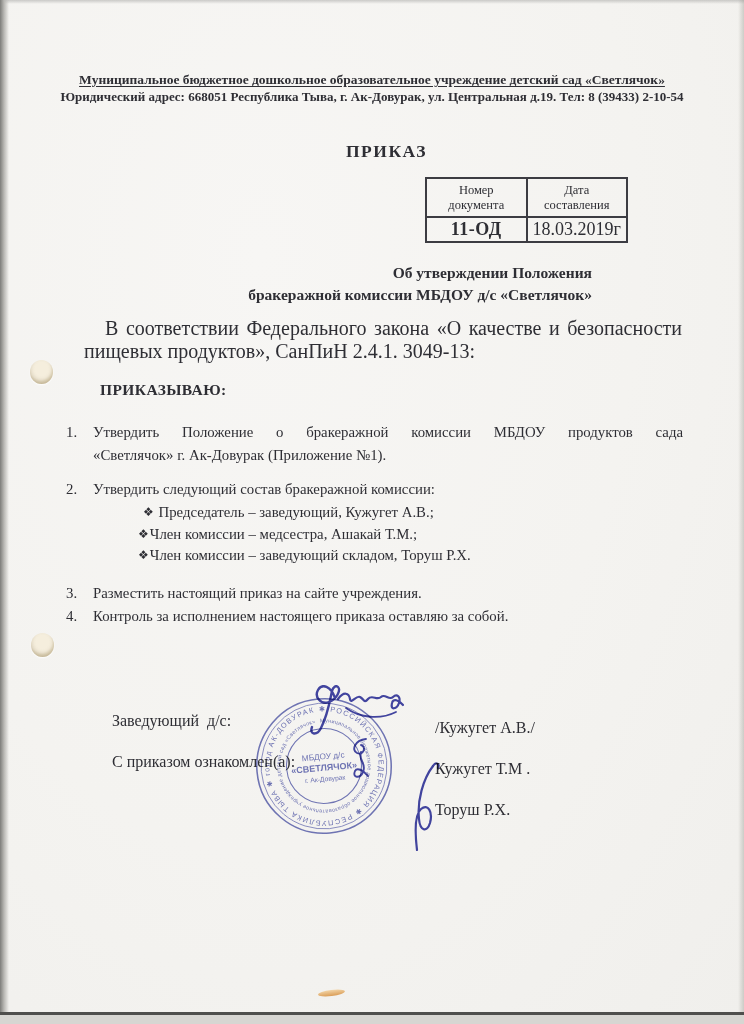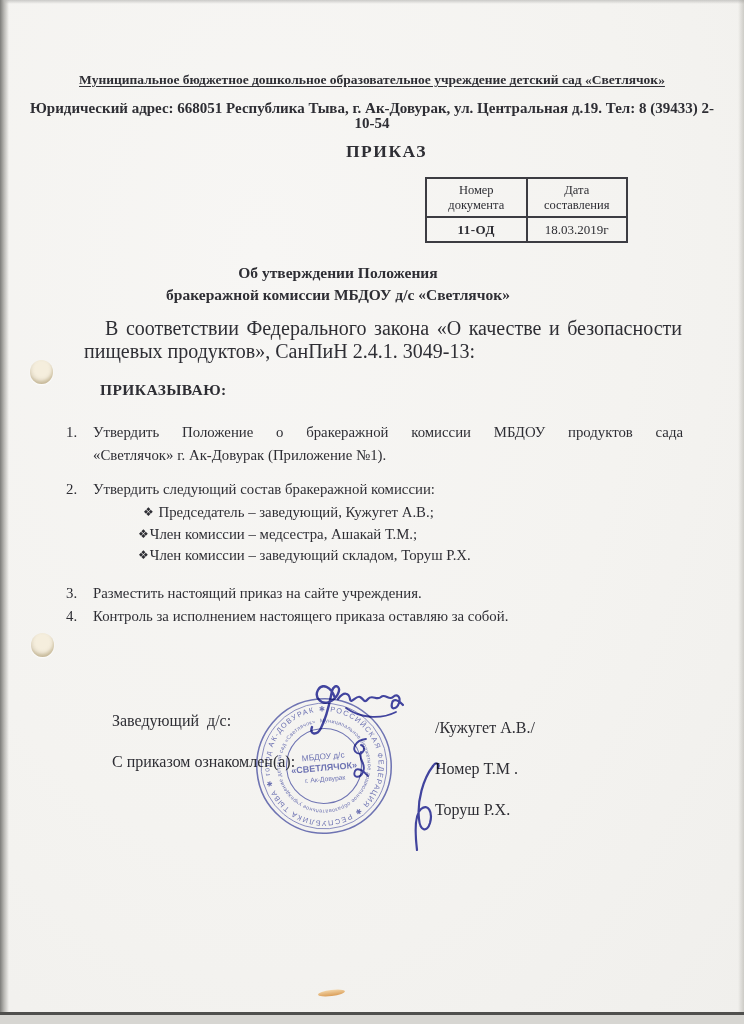--- a/index.html
+++ b/index.html
@@ -25,33 +25,33 @@
     box-shadow:inset 0 -3px 4px rgba(120,100,60,.30), 0 1px 2px rgba(255,255,255,.9);}
   .hole1{left:30px;top:360px;}
   .hole2{left:31px;top:633px;}
 
   .red-mark{position:absolute;left:318px;top:990px;width:27px;height:6px;border-radius:50%;
     background:linear-gradient(180deg,#f2d2a2,#d9994f);transform:rotate(-7deg);opacity:.95;}
 
   
   .hdr{position:absolute;top:71px;left:28px;right:28px;text-align:center;font-weight:700;}
   .hdr .org{font-size:13.5px;line-height:17px;text-decoration:underline;text-underline-offset:2px;}
-  .hdr .addr{font-size:15px;line-height:15px;margin-top:13px;}
+  .hdr .addr{font-size:13px;line-height:15px;margin-top:1px;}
 
   .doc-title{position:absolute;top:141px;left:0;right:0;text-align:center;
     font-size:17.5px;font-weight:700;letter-spacing:1.5px;margin-left:29px;}
 
   
   .meta{position:absolute;left:425px;top:177px;border-collapse:collapse;table-layout:fixed;width:203px;}
   .meta th,.meta td{border:2px solid #3c3c42;text-align:center;vertical-align:middle;}
   .meta th{font-weight:400;font-size:12.5px;line-height:14.5px;padding:4px 10px;height:27px;}
-  .meta td{font-size:13px;height:23px;line-height:23px;padding:0;}
+  .meta td{font-size:18px;height:23px;line-height:23px;padding:0;}
   .meta td.numv{font-weight:700;letter-spacing:.5px;}
 
-  .subject{position:absolute;top:262px;left:84px;width:508px;text-align:center;
+  .subject{position:absolute;top:262px;left:84px;width:508px;text-align:right;
     font-weight:700;font-size:15.5px;line-height:22px;}
 
   .intro{position:absolute;top:317px;left:84px;width:598px;font-size:20px;line-height:23px;}
   .just{text-align:justify;text-align-last:justify;}
   .intro .l1{text-indent:21px;}
 
   .decree{position:absolute;top:381px;left:100px;font-size:15.5px;font-weight:700;letter-spacing:.4px;}
 
   .item{position:absolute;left:66px;width:617px;font-size:14.8px;line-height:23px;
     display:grid;grid-template-columns:27px 1fr;}
@@ -153,21 +153,21 @@
     <span class="n">4.</span>
     <span>Контроль за исполнением настоящего приказа оставляю за собой.</span>
   </div>
 
   <div class="sigrow sr1">
     <span class="lab">Заведующий  д/с:</span>
     <span class="val">/Кужугет А.В./</span>
   </div>
   <div class="sigrow sr2">
     <span class="lab">С приказом ознакомлен(а):</span>
-    <span class="val">Номер Т.М .</span>
+    <span class="val">Кужугет Т.М .</span>
   </div>
   <div class="sigrow sr3">
     <span class="val">Торуш Р.Х.</span>
   </div>
 
   <svg class="stamp" viewBox="0 0 150 150">
     <g fill="none" stroke="#5a61b2">
       <circle cx="75" cy="75" r="70" stroke-width="1.6"></circle>
       <circle cx="75" cy="75" r="65.5" stroke-width="0.8"></circle>
       <circle cx="75" cy="75" r="39" stroke-width="1.1"></circle>

